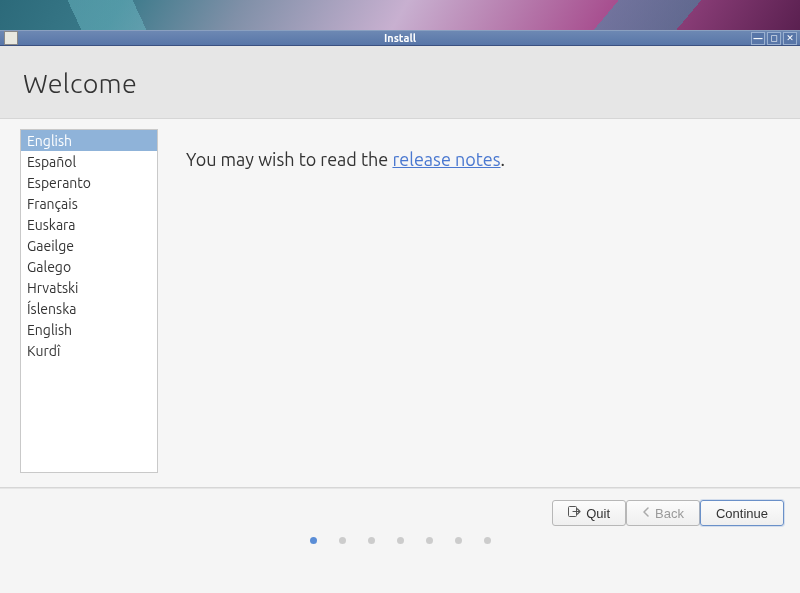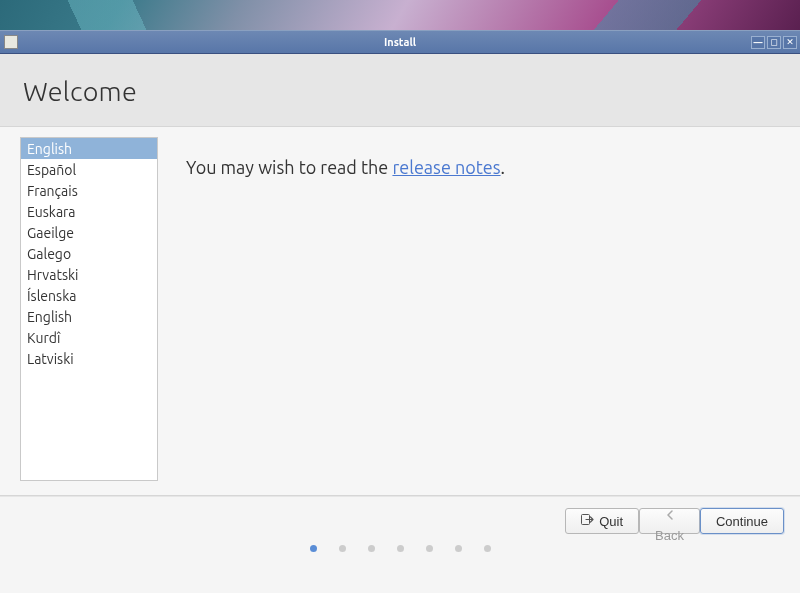--- a/index.html
+++ b/index.html
@@ -18,21 +18,21 @@
     }
     .desktop-bg::before {
       content: "";
       position: absolute;
       inset: 0;
       background:
         linear-gradient(65deg, transparent 0%, transparent 10%, rgba(120,200,210,0.4) 10%, rgba(120,200,210,0.4) 18%, transparent 18%),
         linear-gradient(-50deg, transparent 0%, transparent 15%, rgba(60,150,170,0.5) 15%, rgba(60,150,170,0.5) 25%, transparent 25%);
     }
     .titlebar {
-      height: 24px;
+      height: 16px;
       background: linear-gradient(to bottom, #6d88b3, #5876a8);
       display: flex;
       align-items: center;
       color: #fff;
       font-size: 11px;
       font-weight: bold;
       border-top: 1px solid #8aa0c0;
       border-bottom: 1px solid #3a5080;
     }
     .titlebar .app-icon {
@@ -129,21 +129,20 @@
       font-size: 13px;
       color: #333;
       display: flex;
       align-items: center;
       gap: 5px;
       cursor: pointer;
     }
     .btn.disabled {
       color: #9a9a9a;
       cursor: default;
-      flex-direction: column;
     }
     .btn.primary {
       border-color: #6a90c8;
       box-shadow: 0 0 0 1px rgba(110,150,210,0.25);
     }
     .btn-icon { font-size: 12px; }
     .footer {
       height: 102px;
       background: #f5f5f5;
       display: flex;
@@ -174,29 +173,29 @@
   </div>
 </div>
 
 <div class="window">
   <h1 class="page-title">Welcome</h1>
 
   <div class="content">
     <div class="lang-list">
         <div class="lang-item selected">English</div>
         <div class="lang-item">Español</div>
+        <div class="lang-item">Esperanto</div>
         <div class="lang-item">Français</div>
         <div class="lang-item">Euskara</div>
         <div class="lang-item">Gaeilge</div>
         <div class="lang-item">Galego</div>
         <div class="lang-item">Hrvatski</div>
         <div class="lang-item">Íslenska</div>
         <div class="lang-item">English</div>
         <div class="lang-item">Kurdî</div>
-        <div class="lang-item">Latviski</div>
       </div>
     <div class="info-area">
       <span>You may wish to read the </span><a href="#">release notes</a><span>.</span>
     </div>
   </div>
 
   <div class="button-row">
     <button class="btn">
       <span class="btn-icon">
         <svg width="13" height="11" viewBox="0 0 13 11">

